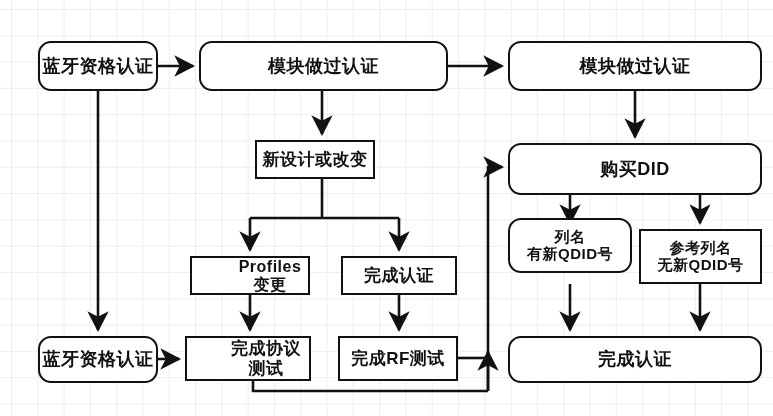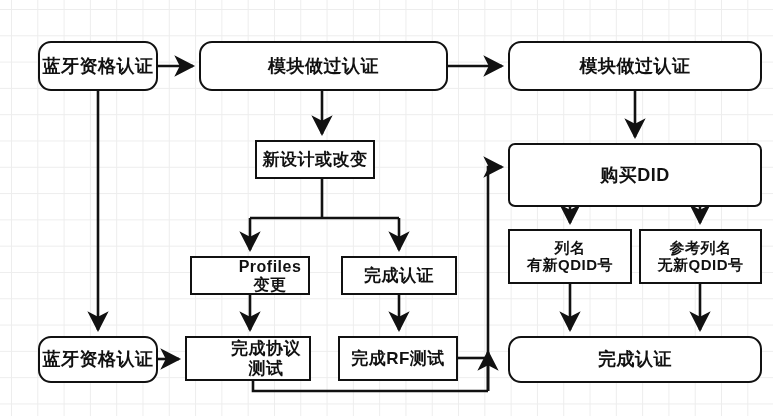--- a/index.html
+++ b/index.html
@@ -106,27 +106,27 @@
   </svg>
 
   <div class="node rounded s18" style="left:38px;  top:41px;  width:120px; height:50px;">蓝牙资格认证</div>
 
   <div class="node rounded s18" style="left:199px; top:41px;  width:249px; height:50px;">模块做过认证</div>
 
   <div class="node rounded s18" style="left:508px; top:41px;  width:254px; height:50px;">模块做过认证</div>
 
   <div class="node sharp s17" style="left:255px; top:140px; width:120px; height:39px;">新设计或改变</div>
 
-  <div class="node rounded s18" style="left:508px; top:143px; width:254px; height:64px;border-radius:7px;">购买DID</div>
+  <div class="node rounded s18" style="left:508px; top:143px; width:254px; height:52px;">购买DID</div>
 
   <div class="node sharp s16" style="left:190px; top:256px; width:120px; height:39px;">Profiles变更</div>
 
   <div class="node sharp s17" style="left:341px; top:256px; width:116px; height:39px;">完成认证</div>
 
-  <div class="node sharp s15" style="left:508px; top:229px; width:124px; height:55px;">列名
+  <div class="node sharp s15" style="left:508px; top:218px; width:124px; height:55px;border-radius:13px;">列名
 有新QDID号</div>
 
   <div class="node sharp s15" style="left:639px; top:229px; width:123px; height:55px;">参考列名
 无新QDID号</div>
 
   <div class="node rounded s18" style="left:38px;  top:336px; width:120px; height:47px;">蓝牙资格认证</div>
 
   <div class="node sharp s17" style="left:185px; top:336px; width:126px; height:45px;padding-left:36px;">完成协议测试</div>
 
   <div class="node sharp s17" style="left:338px; top:336px; width:120px; height:45px;">完成RF测试</div>

